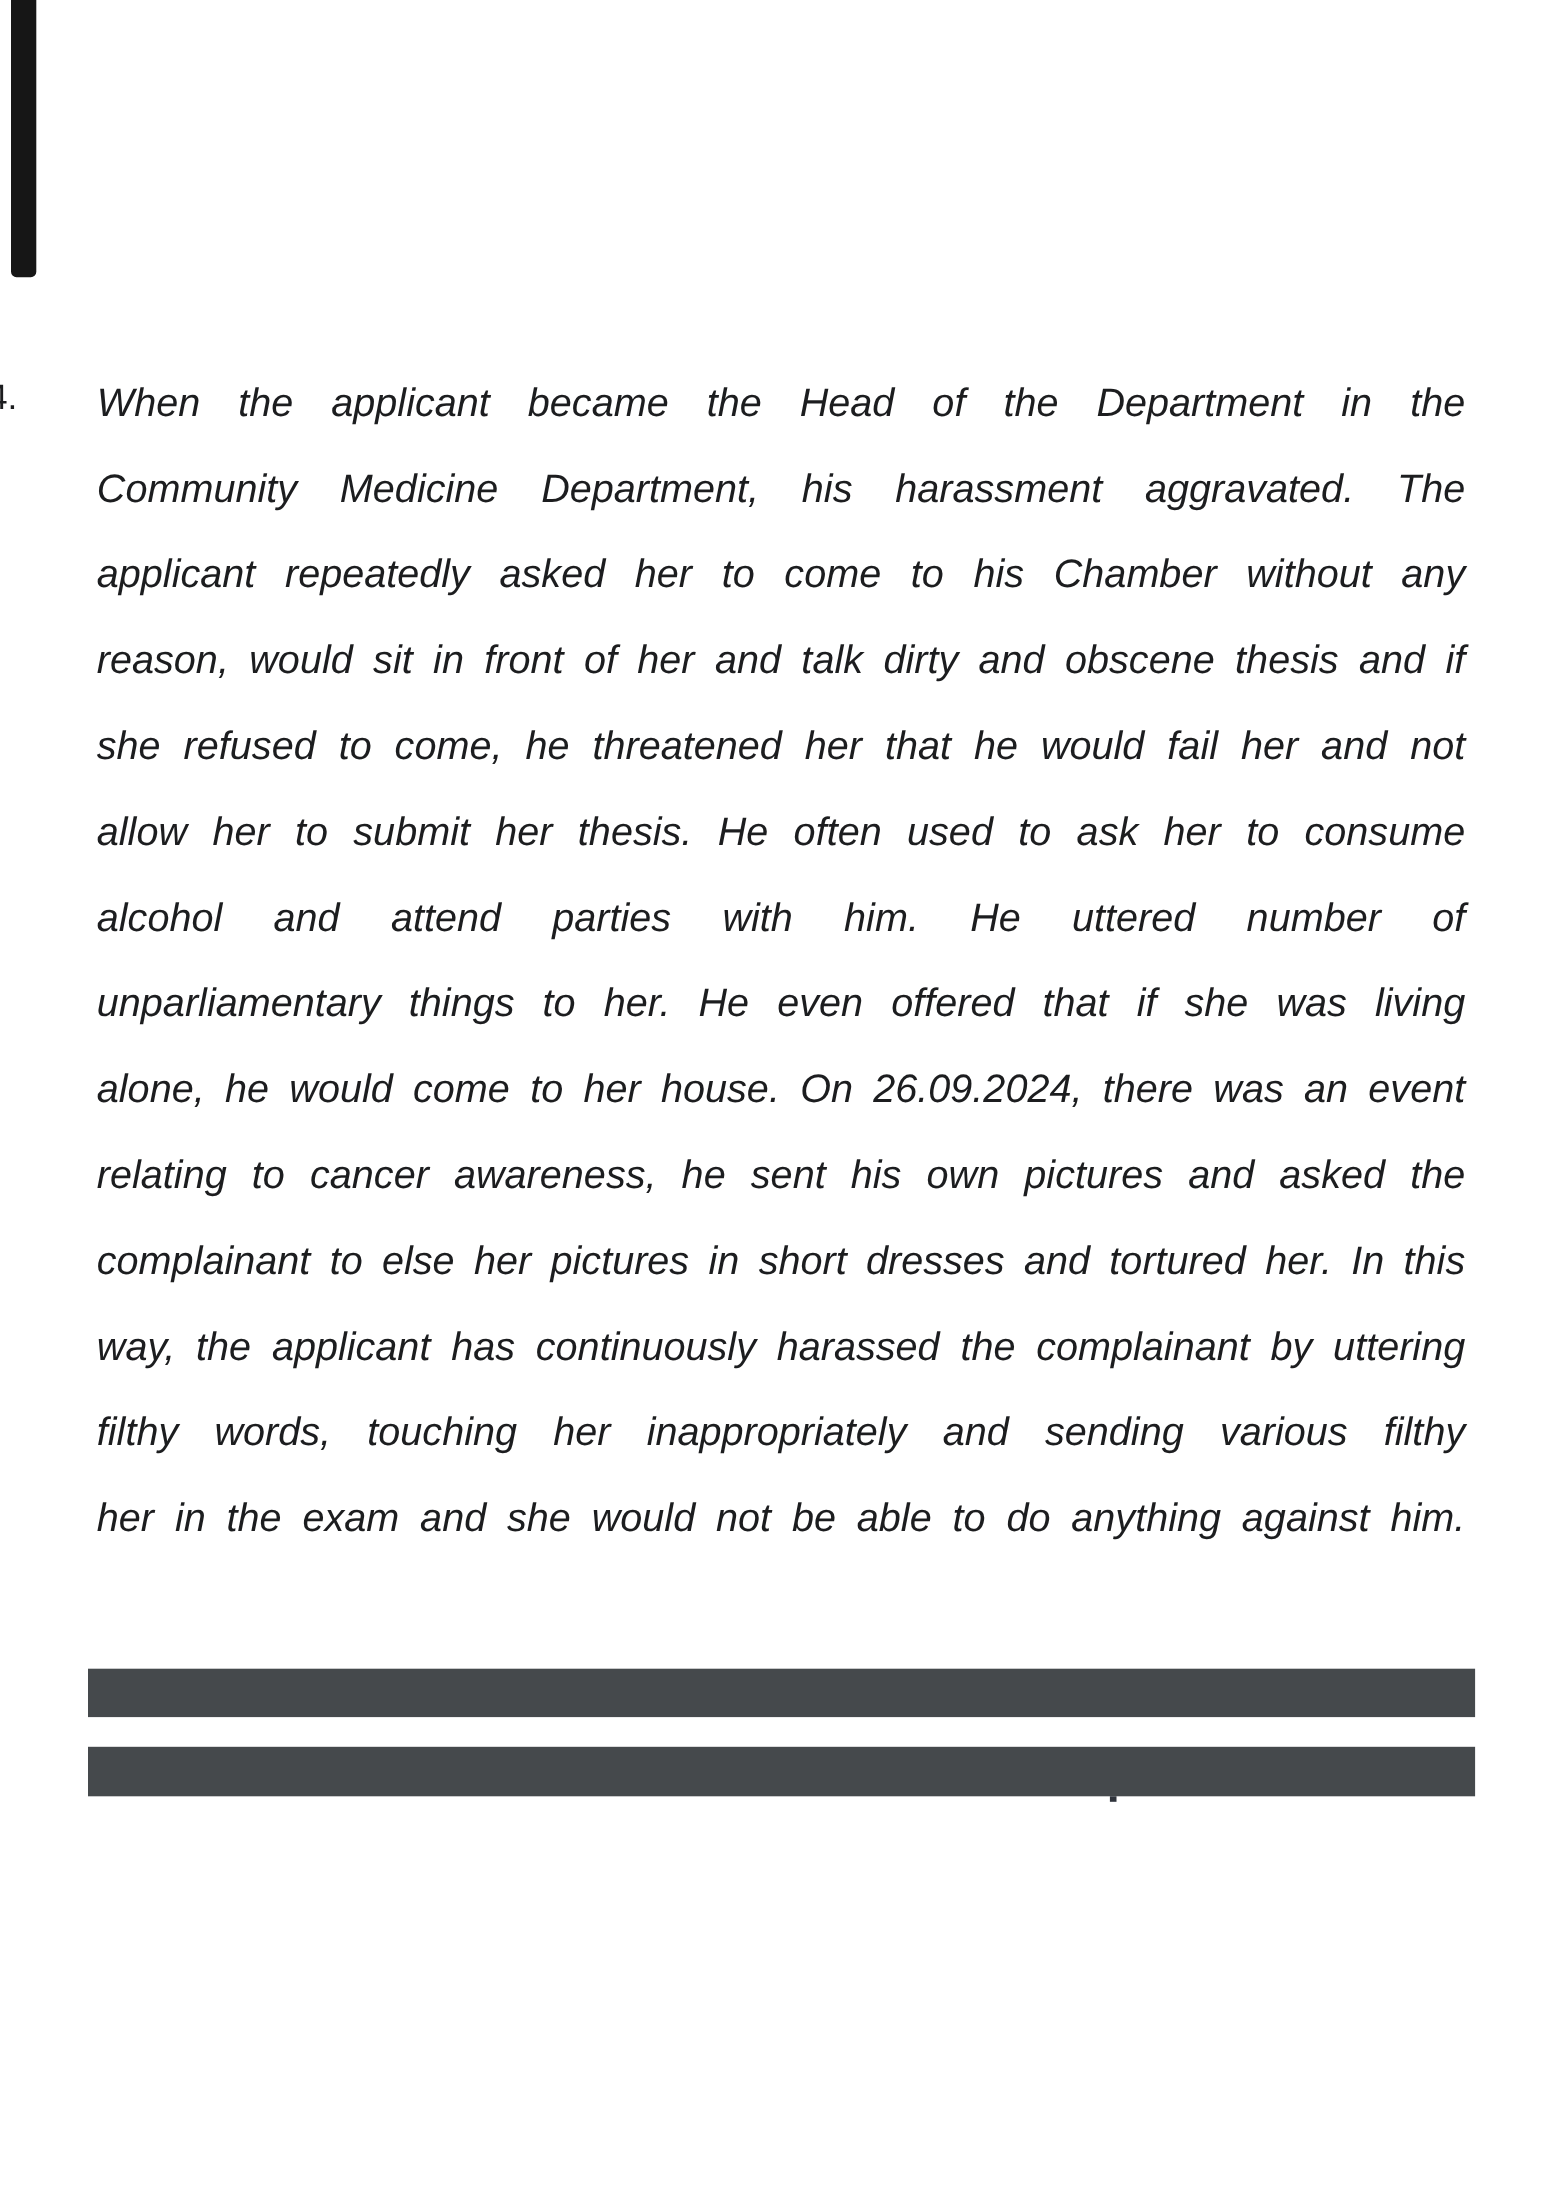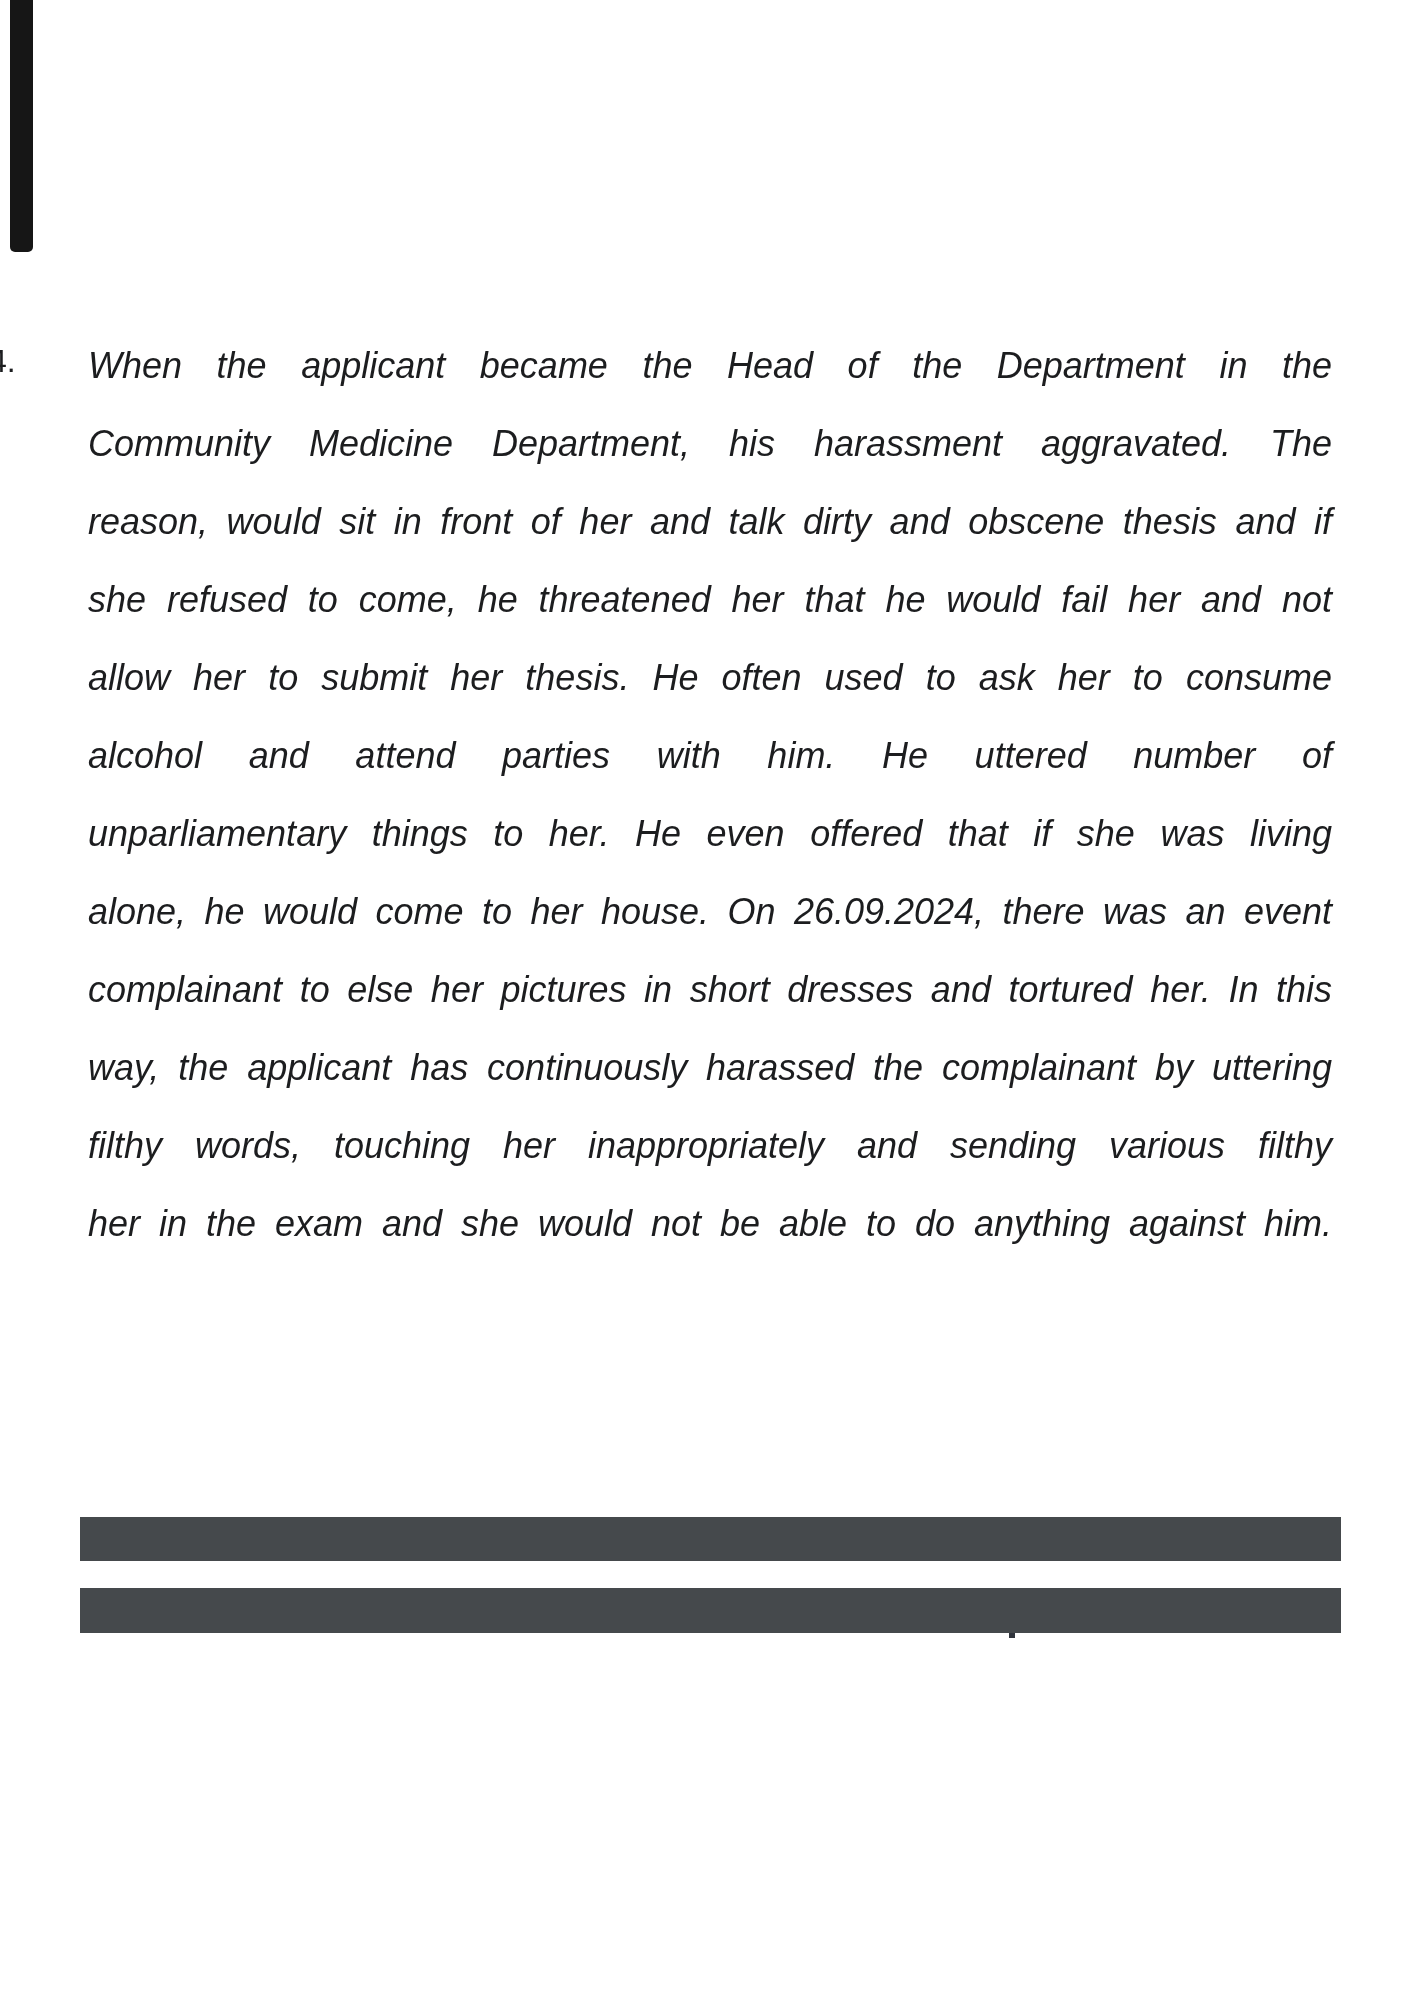--- a/index.html
+++ b/index.html
@@ -76,26 +76,28 @@
 
 <div class="page">
 
   <div class="scan-bar"></div>
 
   <div class="para-number">4.</div>
 
   <div class="text-block">
     <div class="line" style="">When the applicant became the Head of the Department in the</div>
       <div class="line" style="">Community Medicine Department, his harassment aggravated. The</div>
+      <div class="line" style="">applicant repeatedly asked her to come to his Chamber without any</div>
       <div class="line" style="">reason, would sit in front of her and talk dirty and obscene thesis and if</div>
       <div class="line" style="">she refused to come, he threatened her that he would fail her and not</div>
       <div class="line" style="">allow her to submit her thesis. He often used to ask her to consume</div>
       <div class="line" style="">alcohol and attend parties with him. He uttered number of</div>
       <div class="line" style="">unparliamentary things to her. He even offered that if she was living</div>
       <div class="line" style="">alone, he would come to her house. On 26.09.2024, there was an event</div>
+      <div class="line" style="">relating to cancer awareness, he sent his own pictures and asked the</div>
       <div class="line" style="">complainant to else her pictures in short dresses and tortured her. In this</div>
       <div class="line" style="">way, the applicant has continuously harassed the complainant by uttering</div>
       <div class="line" style="">filthy words, touching her inappropriately and sending various filthy</div>
       <div class="line" style="">her in the exam and she would not be able to do anything against him.</div>
   </div>
 
   <div class="redaction-bar first"></div>
 
   <div class="redaction-bar second"></div>
 

